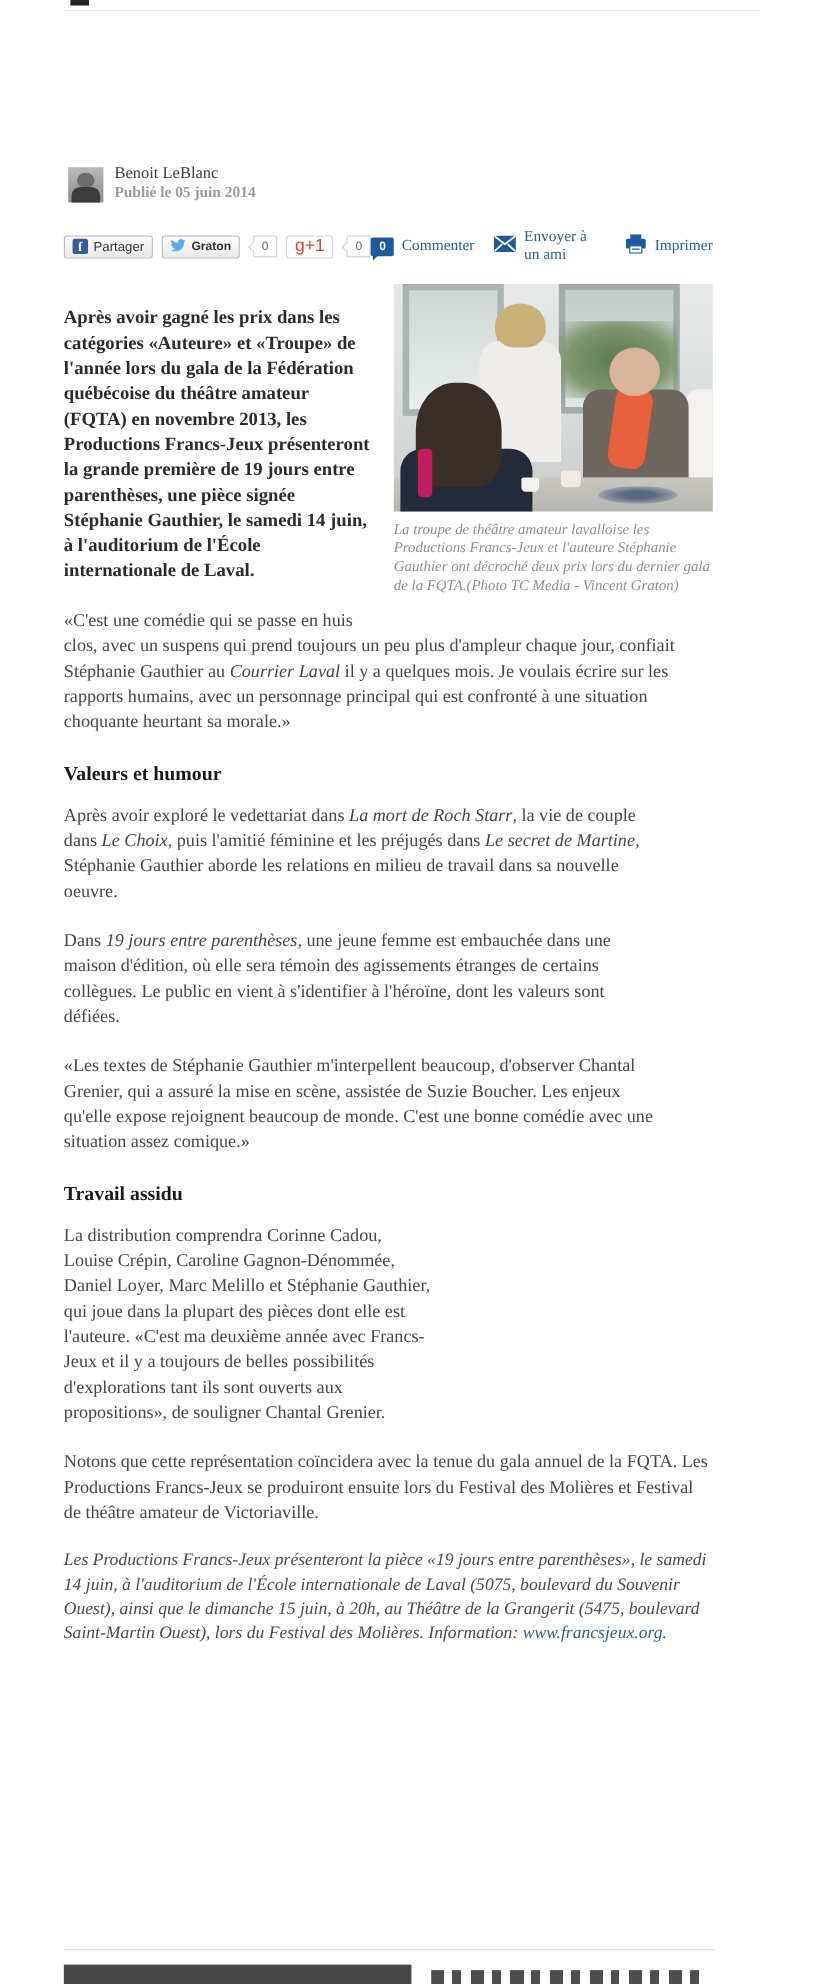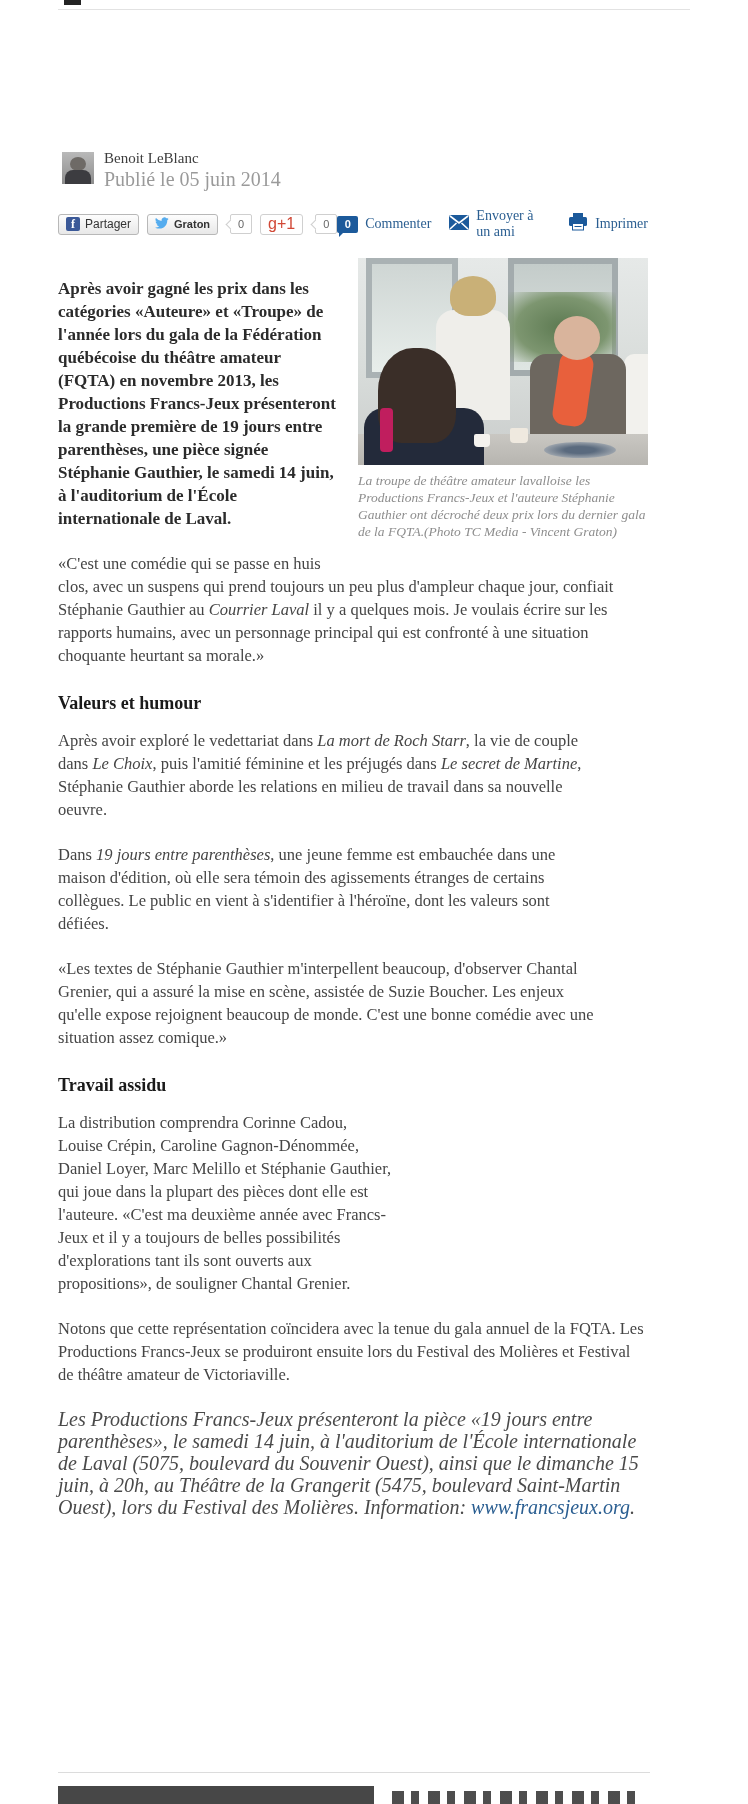--- a/index.html
+++ b/index.html
@@ -29,21 +29,21 @@
     letter-spacing:-0.2px;
   }
   .author-row { position:absolute; left:62px; top:150px; width:400px; height:36px;text-align:right; }
   .avatar {
     position:absolute; left:0; top:2px; width:32px; height:32px;
     background:linear-gradient(#b9b9b9,#8d8d8d); overflow:hidden;
   }
   .avatar .head { position:absolute; left:8px; top:5px; width:16px; height:14px; border-radius:50%; background:#6e6a66; }
   .avatar .body { position:absolute; left:3px; top:18px; width:26px; height:16px; border-radius:8px 8px 0 0; background:#3c3c40; }
   .author-name { position:absolute; left:42px; top:0; font-size:15px; color:#3d3d3d; }
-  .publish-date { position:absolute; left:42px; top:18px; font-size:20px; color:#9a9a9a; }
+  .publish-date { position:absolute; left:42px; top:18px; font-size:14px; color:#9a9a9a;font-weight:bold; }
 
   
   .article-col { position:absolute; left:58px; top:212px; width:590px; }
 
   
   .share-row { display:flex; align-items:center; height:24px; margin-bottom:16px;
                font-family:"Liberation Sans","DejaVu Sans",sans-serif; }
   .share-left { display:flex; align-items:center; gap:8px; }
   .btn {
     display:inline-flex; align-items:center; gap:5px; height:21px; padding:0 7px;
@@ -111,21 +111,21 @@
   
   .lead {
     font-size:17px; line-height:23px; font-weight:bold; color:#2b2b2b;
     width:300px; margin-bottom:22px;margin-top:41px;
   }
   .para { font-size:16.5px; line-height:23px; color:#454545; margin-bottom:22px; }
   .para-mid { max-width:540px; }
   .para-narrow { max-width:338px; }
   .section-heading { font-size:18px; font-weight:bold; color:#1a1a1a; margin:26px 0 15px; }
   .para em { font-style:italic; }
-  .final-para { font-style:italic; color:#4a4a4a; font-size:20px; line-height:22px; margin-bottom:0; }
+  .final-para { font-style:italic; color:#4a4a4a; font-size:16px; line-height:22px; margin-bottom:0; }
   .body-link { color:#2a5e91; text-decoration:none; font-style:italic; }
 
   
   .bottom-divider { position:absolute; left:58px; top:1772px; width:592px; height:0; border-top:1px solid #dcdcdc; }
   .cutoff-dark-box { position:absolute; left:58px; top:1786px; width:316px; height:18px; background:#474747; }
   .cutoff-text-fragment {
     position:absolute; left:392px; top:1791px; width:250px; height:13px;
     background:repeating-linear-gradient(90deg,#2e2e2e 0 12px, transparent 12px 19px, #2e2e2e 19px 27px, transparent 27px 36px);
     opacity:.85;
   }

